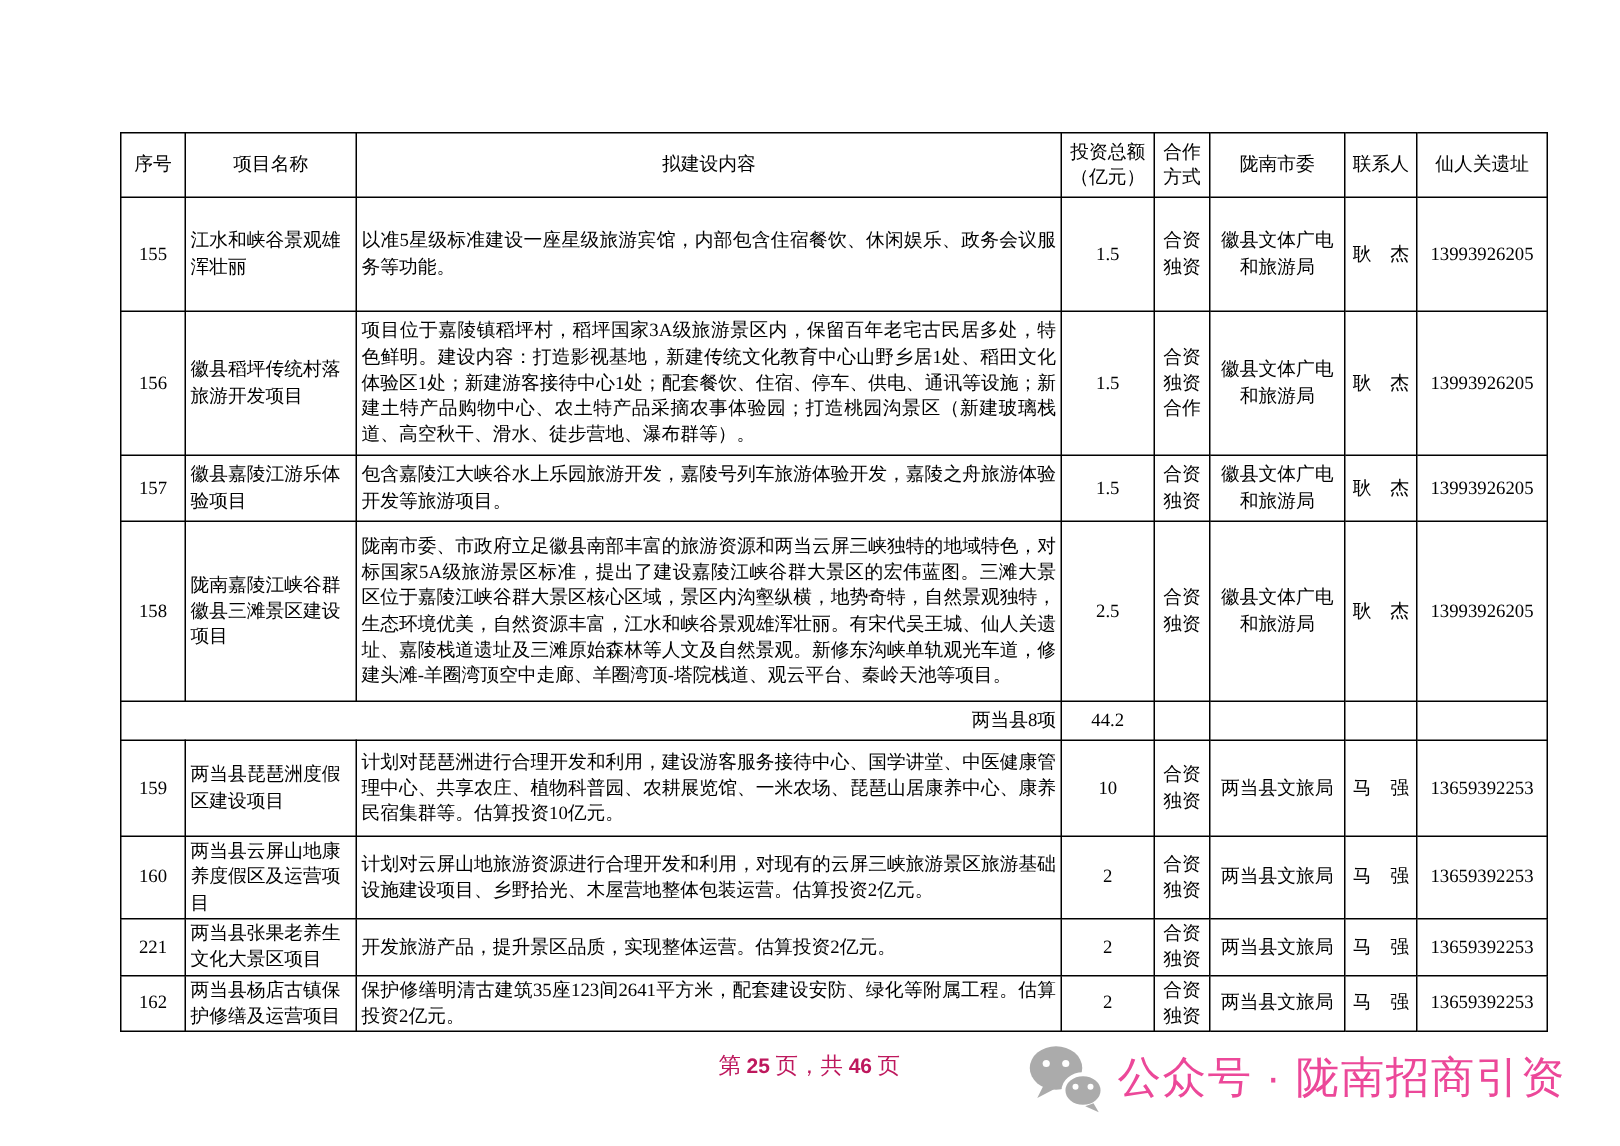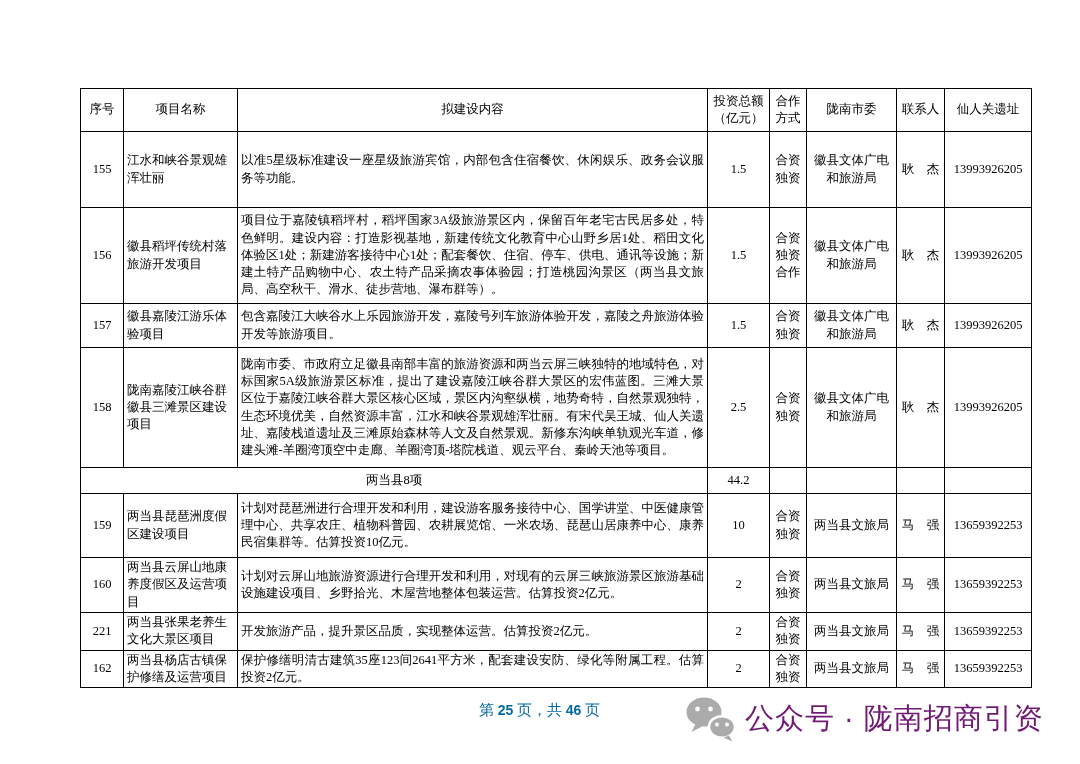--- a/index.html
+++ b/index.html
@@ -16,30 +16,30 @@
     border:1px solid #000;
     font-size:12.5px;line-height:1.38;font-weight:normal;
     padding:1px 3px;vertical-align:middle;overflow:hidden;
     word-break:break-all;
   }
   .doc-table th{text-align:center;}
   .c{text-align:center;}
   .content-cell{text-align:justify;padding:2px 5px;}
   .name-cell{padding:1px 2px;font-size:12px;}
   .pre{white-space:pre-line;}
-  .section-cell{text-align:center;padding-left:3px;}
+  .section-cell{text-align:right;padding-left:3px;}
   .page-num{
     position:absolute;left:64px;top:701px;width:951px;text-align:center;
-    font-size:15px;color:#0369a1;
+    font-size:15px;color:#be185d;
   }
   .page-num b{font-family:"Liberation Sans","DejaVu Sans",sans-serif;font-weight:bold;font-size:14px;}
   .badge{
     position:absolute;left:684px;top:694px;height:50px;
     display:flex;align-items:center;gap:9px;
-    color:#701a75;font-family:"Liberation Sans","DejaVu Sans",sans-serif;
+    color:#ec4899;font-family:"Liberation Sans","DejaVu Sans",sans-serif;
     font-size:29px;letter-spacing:1px;white-space:nowrap;
   }
   .badge svg{display:block;}
 </style>
 </head>
 <body>
 
 <table class="doc-table">
   <colgroup>
     <col style="width:43px">
@@ -72,21 +72,21 @@
       <td class="c">1.5</td>
       <td class="c pre">合资
 独资</td>
       <td class="c">徽县文体广电和旅游局</td>
       <td class="c">耿　杰</td>
       <td class="c">13993926205</td>
     </tr>
     <tr style="height:96px">
       <td class="c">156</td>
       <td class="name-cell">徽县稻坪传统村落旅游开发项目</td>
-      <td class="content-cell">项目位于嘉陵镇稻坪村，稻坪国家3A级旅游景区内，保留百年老宅古民居多处，特色鲜明。建设内容：打造影视基地，新建传统文化教育中心山野乡居1处、稻田文化体验区1处；新建游客接待中心1处；配套餐饮、住宿、停车、供电、通讯等设施；新建土特产品购物中心、农土特产品采摘农事体验园；打造桃园沟景区（两当县文旅局、高空秋干、滑水、徒步营地、瀑布群等）。</td>
+      <td class="content-cell">项目位于嘉陵镇稻坪村，稻坪国家3A级旅游景区内，保留百年老宅古民居多处，特色鲜明。建设内容：打造影视基地，新建传统文化教育中心山野乡居1处、稻田文化体验区1处；新建游客接待中心1处；配套餐饮、住宿、停车、供电、通讯等设施；新建土特产品购物中心、农土特产品采摘农事体验园；打造桃园沟景区（新建玻璃栈道、高空秋干、滑水、徒步营地、瀑布群等）。</td>
       <td class="c">1.5</td>
       <td class="c pre">合资
 独资
 合作</td>
       <td class="c">徽县文体广电和旅游局</td>
       <td class="c">耿　杰</td>
       <td class="c">13993926205</td>
     </tr>
     <tr style="height:44px">
       <td class="c">157</td>

